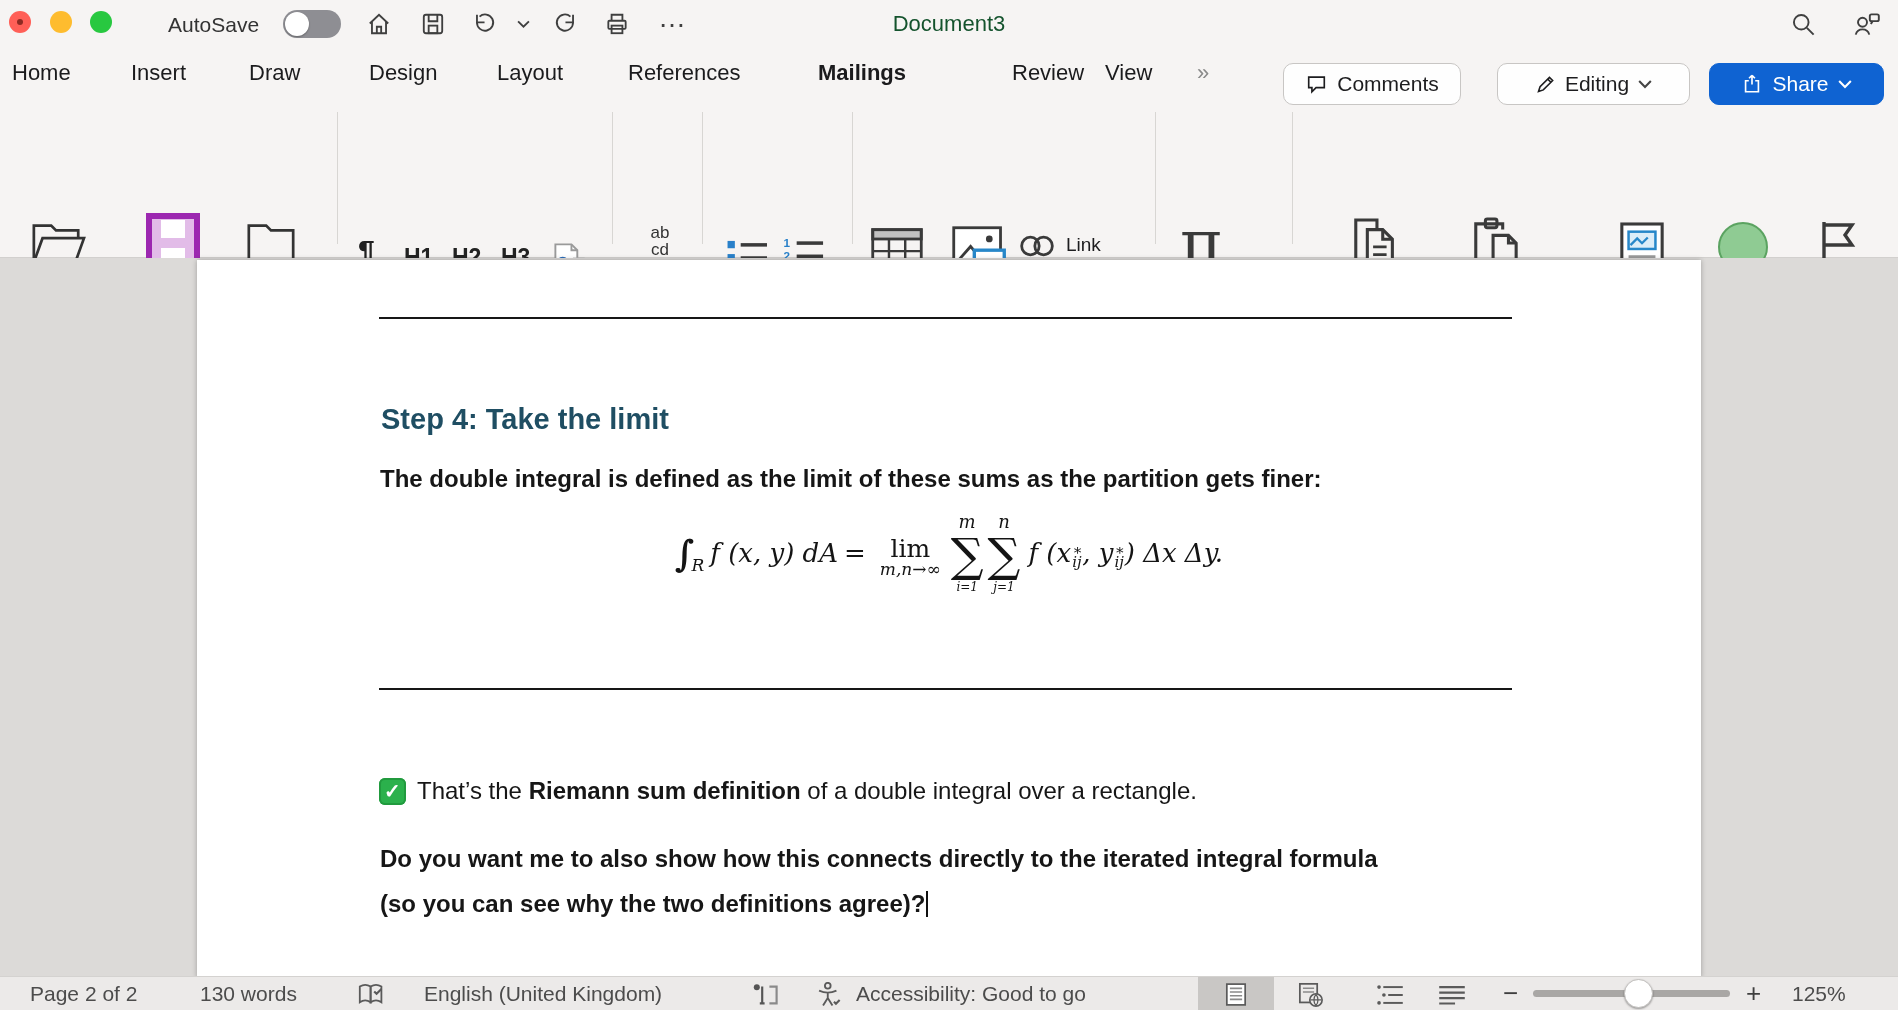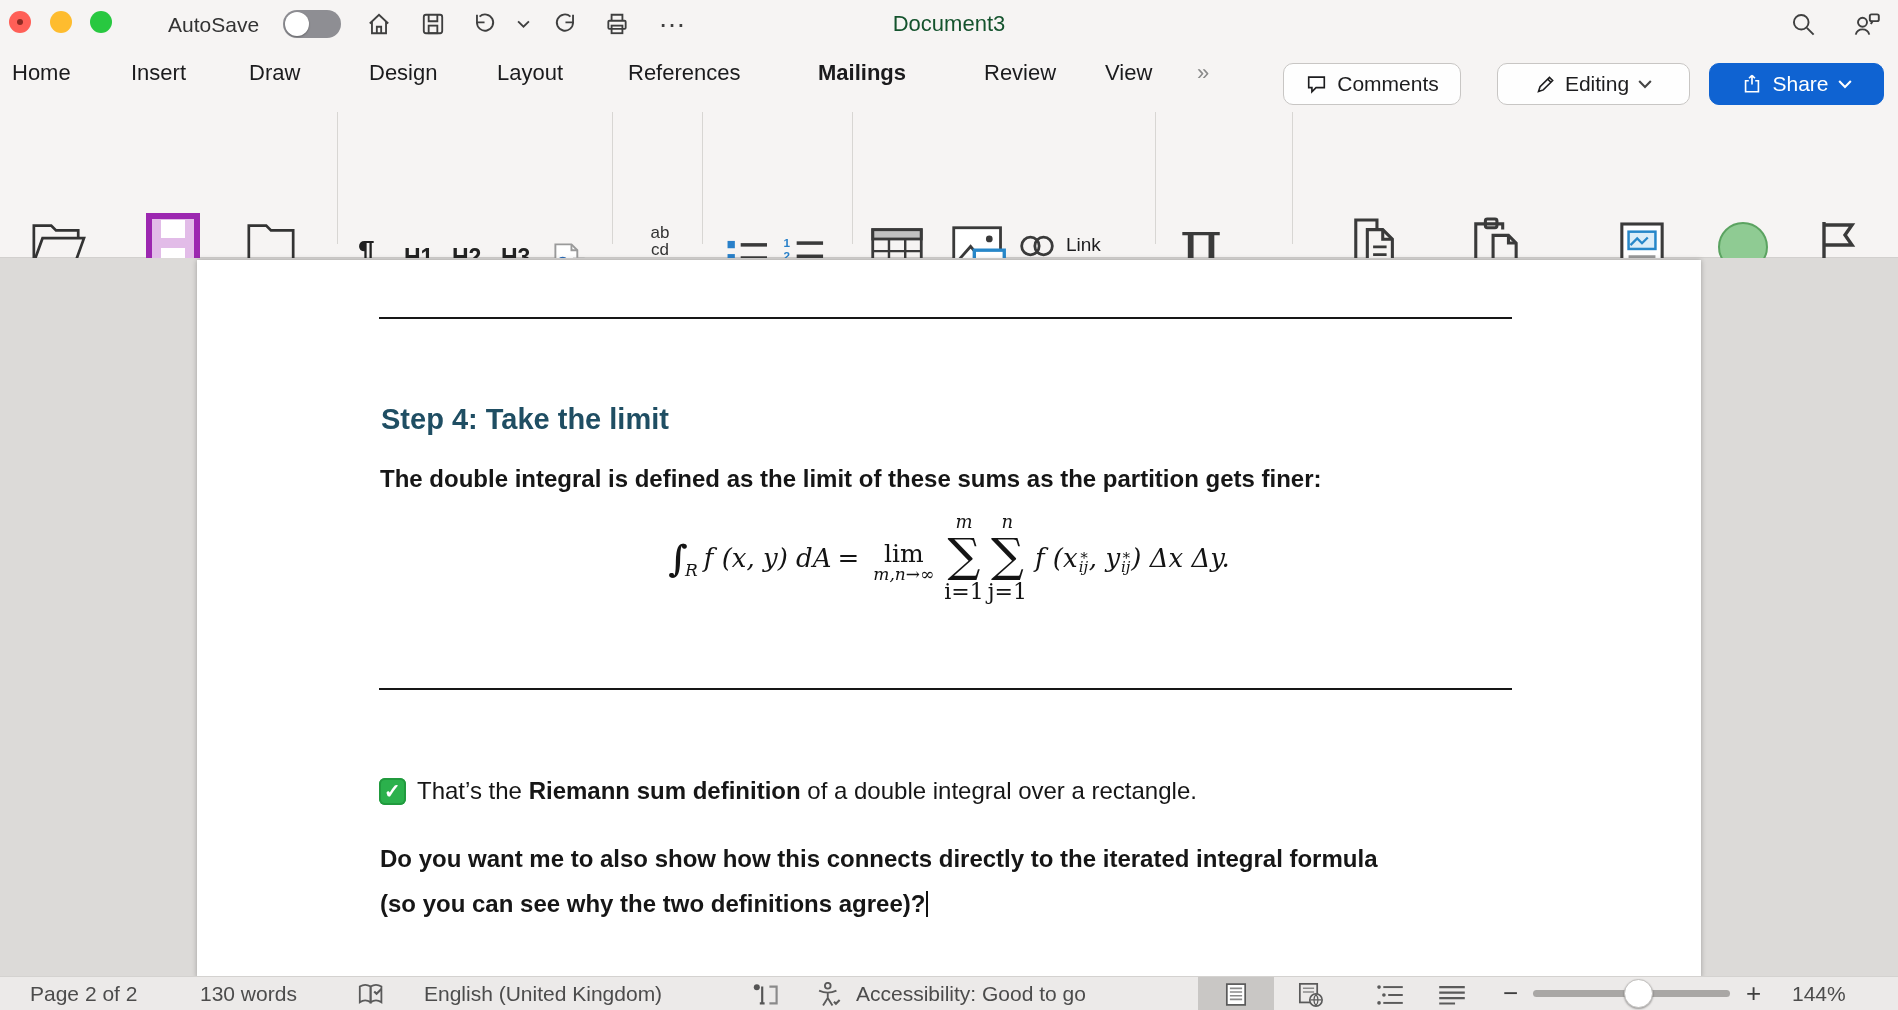--- a/index.html
+++ b/index.html
@@ -49,21 +49,21 @@
            font-family:"DejaVu Serif",serif;}
   .mit{font-style:italic;font-size:26px;}
   .dint{font-size:36px;letter-spacing:-0.5em;padding-right:0.42em;font-style:italic;}
   .dintsub{font-size:17px;font-style:italic;transform:translateY(12px);display:inline-block;}
   .limcol{display:inline-flex;flex-direction:column;align-items:center;margin:0 8px;}
   .limtxt{font-size:25px;transform:translateY(6px);}
   .limsub{font-size:17px;font-style:italic;margin-top:2px;}
   .sumcol{display:inline-flex;flex-direction:column;align-items:center;line-height:1;margin:0 2px;}
   .sumtop{font-size:18px;font-style:italic;margin-bottom:2px;}
   .sigma{font-size:46px;line-height:44px;}
-  .sumbot{font-size:22px;margin-top:4px;}
+  .sumbot{font-size:12px;font-style:italic;margin-top:4px;}
   .stack{display:inline-flex;flex-direction:column;align-items:flex-start;
          font-size:15px;font-style:italic;line-height:12px;transform:translateY(3px);margin-left:1px;}
   
   #check-row{position:absolute;left:182px;top:517px;display:flex;align-items:center;gap:11px;}
   #check-box{width:27px;height:27px;border-radius:6px;background:#2bb14c;color:#fff;
              display:flex;align-items:center;justify-content:center;font-size:20px;font-weight:bold;
              box-shadow:inset 0 0 0 2px #219a3e;}
   .caret{display:inline-block;width:2px;height:26px;background:#111;vertical-align:-5px;margin-left:1px;}
   
   #statusbar{position:absolute;left:0;top:976px;width:1898px;height:34px;background:#eceae9;
@@ -135,21 +135,21 @@
   </div>
 
   <div id="tabrow">
     <span class="tab" style="left:12px;">Home</span>
     <span class="tab" style="left:131px;">Insert</span>
     <span class="tab" style="left:249px;">Draw</span>
     <span class="tab" style="left:369px;">Design</span>
     <span class="tab" style="left:497px;">Layout</span>
     <span class="tab" style="left:628px;">References</span>
     <span class="tab" style="left:818px;font-weight:bold;">Mailings</span>
-    <span class="tab" style="left:984px;text-align:center;">Review</span>
+    <span class="tab" style="left:1012px;text-align:center;">Review</span>
     <span class="tab" style="left:1105px;">View</span>
     <span class="tab" style="left:1197px;color:#8a8a8a;">»</span>
   </div>
 
   <div class="pillbtn" style="left:1283px;width:178px;">
     <svg width="23" height="22" viewBox="0 0 24 24" fill="none" stroke="#1d1d1f" stroke-width="1.8">
       <path d="M3.5 4.5 h17 v11.5 h-9 l-4.5 4.5 v-4.5 h-3.5 z"></path>
     </svg>
     <span>Comments</span>
   </div>
@@ -472,16 +472,16 @@
         <path d="M6 16 h16" stroke="#5a5a5a" stroke-width="1.6"></path>
     </svg>
     <svg class="sb-item" style="left:1438px;top:7px;" width="28" height="22" viewBox="0 0 23 17">
       <path d="M1 2 h21 M1 6.5 h21 M1 11 h21 M1 15.5 h13" stroke="#5a5a5a" stroke-width="1.8"></path>
     </svg>
 
     <span class="sb-item zt" style="left:1503px;">−</span>
     <div id="zoom-track"></div>
     <div id="zoom-thumb"></div>
     <span class="sb-item zt" style="left:1746px;">+</span>
-    <span class="sb-item" style="left:1792px;">144%</span>
+    <span class="sb-item" style="left:1792px;">125%</span>
   </div>
 
 </div>
 
 </body></html>

